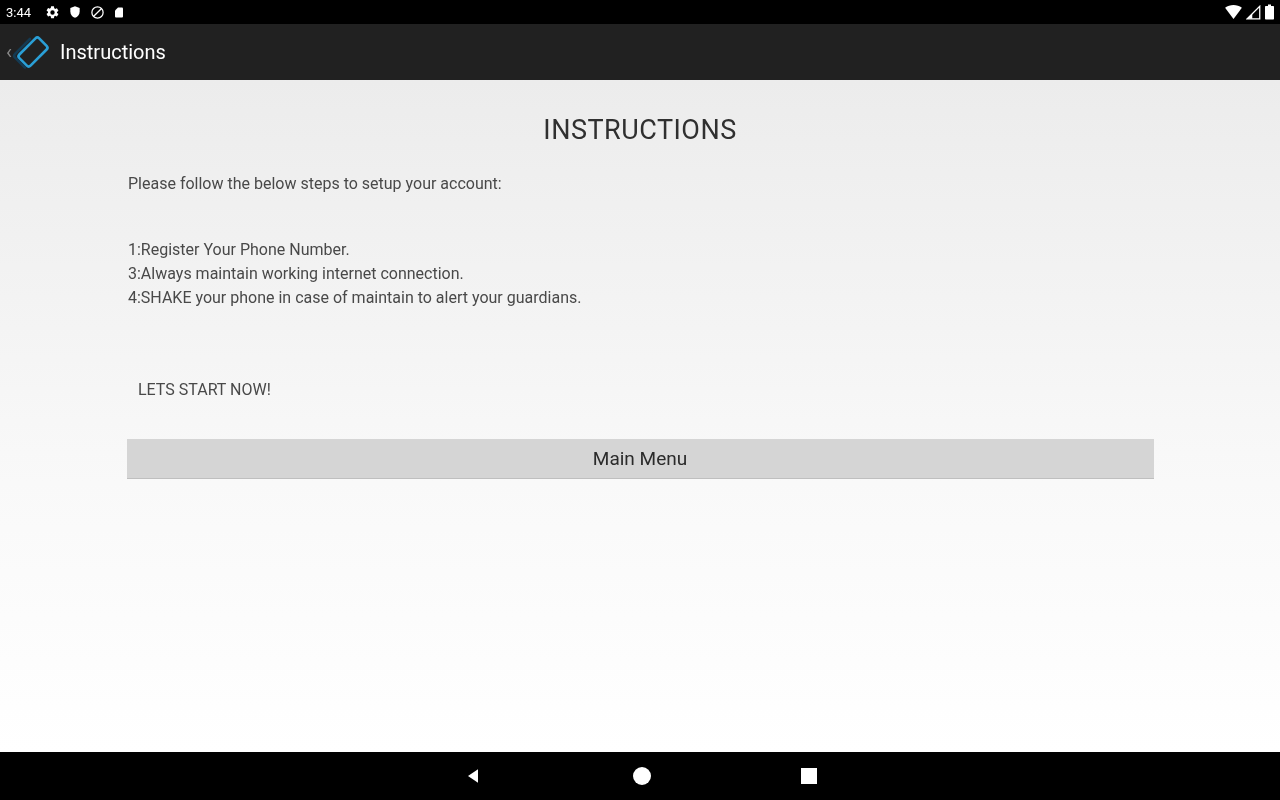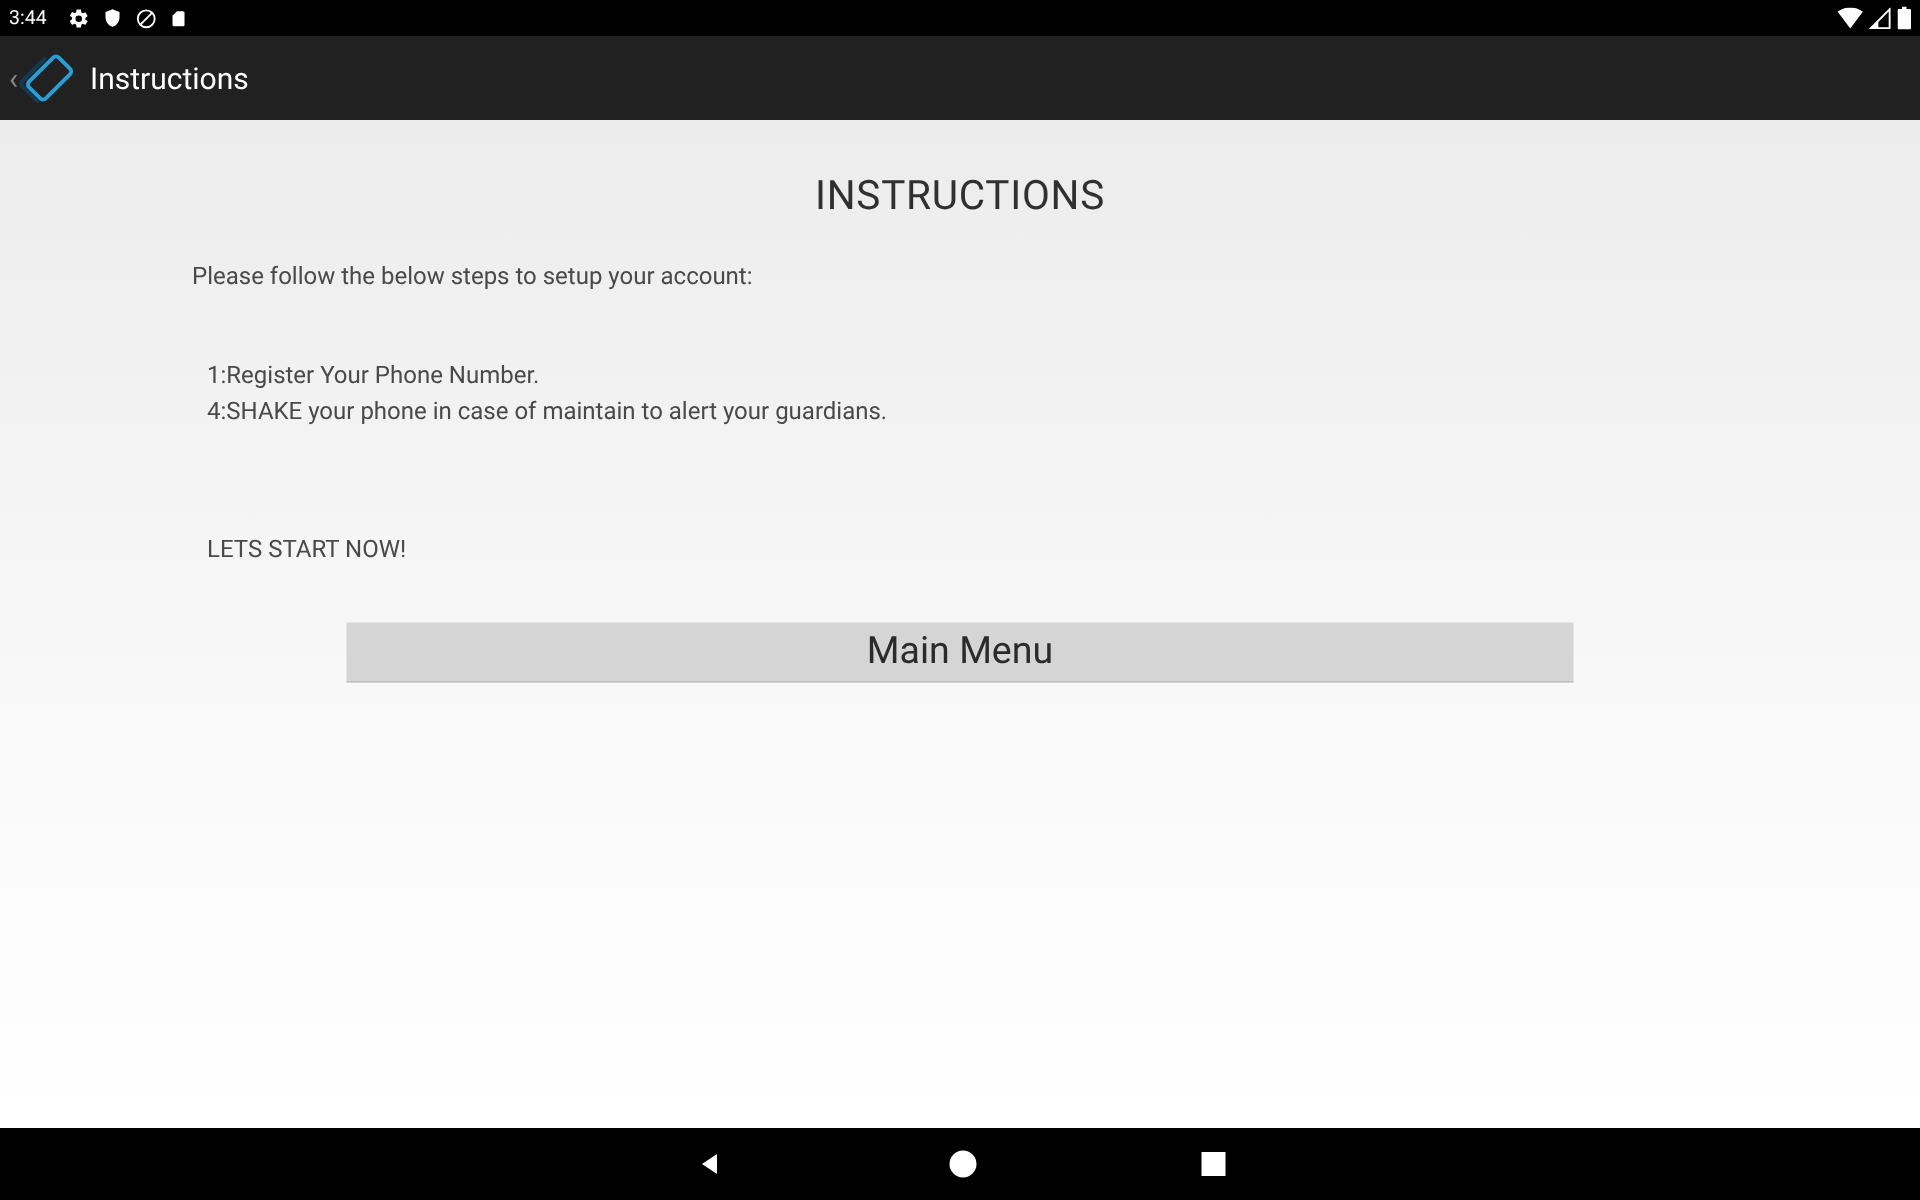--- a/index.html
+++ b/index.html
@@ -17,26 +17,26 @@
     .action-bar { height: 56px; background: #212121; color: #fff; display: flex; align-items: center; padding-left: 4px; }
     .back-chevron { color: #888; font-size: 20px; margin-left: 2px; margin-right: 0; }
     .app-logo { width: 42px; height: 42px; margin: 0 6px 0 0; }
     .action-title { font-size: 20px; font-weight: 400; color: #fff; }
 
     
     .content-area { height: calc(800px - 24px - 56px - 48px); background: linear-gradient(to bottom, #ececec 0%, #f9f9f9 60%, #ffffff 100%); }
     .content-inner { padding-top: 34px; padding-left: 128px; padding-right: 128px; }
     .page-title { text-align: center; font-size: 27px; letter-spacing: 0.5px; color: #303030; font-weight: 400; margin-bottom: 28px; }
     .intro-text { font-size: 16px; color: #494949; margin-bottom: 45px; }
-    .steps { font-size: 16px; color: #494949; line-height: 1.5; margin-left: 10px; }
+    .steps { font-size: 16px; color: #494949; line-height: 1.5; margin-left: 0; }
     .start-now { font-size: 16px; color: #494949; margin-top: 70px; margin-left: 10px; }
     .main-menu-btn {
-      display: block; width: 818px; margin: 40px auto 0 auto; height: 40px;
+      display: block; width: 1027px; margin: 40px auto 0 auto; height: 40px;
       background: #d5d5d5; border: none; border-bottom: 1px solid #bfbfbf;
-      font-size: 25px; color: #2b2b2b; cursor: pointer; font-family: inherit;
+      font-size: 19px; color: #2b2b2b; cursor: pointer; font-family: inherit;
     }
 
     
     .nav-bar { height: 48px; background: #000; display: flex; align-items: center; justify-content: center; gap: 150px; }
     .nav-icon { width: 20px; height: 20px; fill: #fff; }
     .nav-circle { width: 18px; height: 18px; border-radius: 50%; background: #fff; }
     .nav-square { width: 16px; height: 16px; background: #fff; }
   </style>
 </head>
 <body>
@@ -82,20 +82,21 @@
   </svg>
   <span class="action-title">Instructions</span>
 </div>
 
 <div class="content-area">
   <div class="content-inner">
     <h1 class="page-title">INSTRUCTIONS</h1>
     <p class="intro-text">Please follow the below steps to setup your account:</p>
     <div class="steps">
       <div>1:Register Your Phone Number.</div>
+      <div>3:Always maintain working internet connection.</div>
       <div>4:SHAKE your phone in case of maintain to alert your guardians.</div>
     </div>
     <p class="start-now">LETS START NOW!</p>
   </div>
   <button class="main-menu-btn">Main Menu</button>
 </div>
 
 <div class="nav-bar">
   <svg class="nav-icon" viewBox="0 0 24 24">
       <path d="M18 4 L6 12 L18 20 Z"></path>

